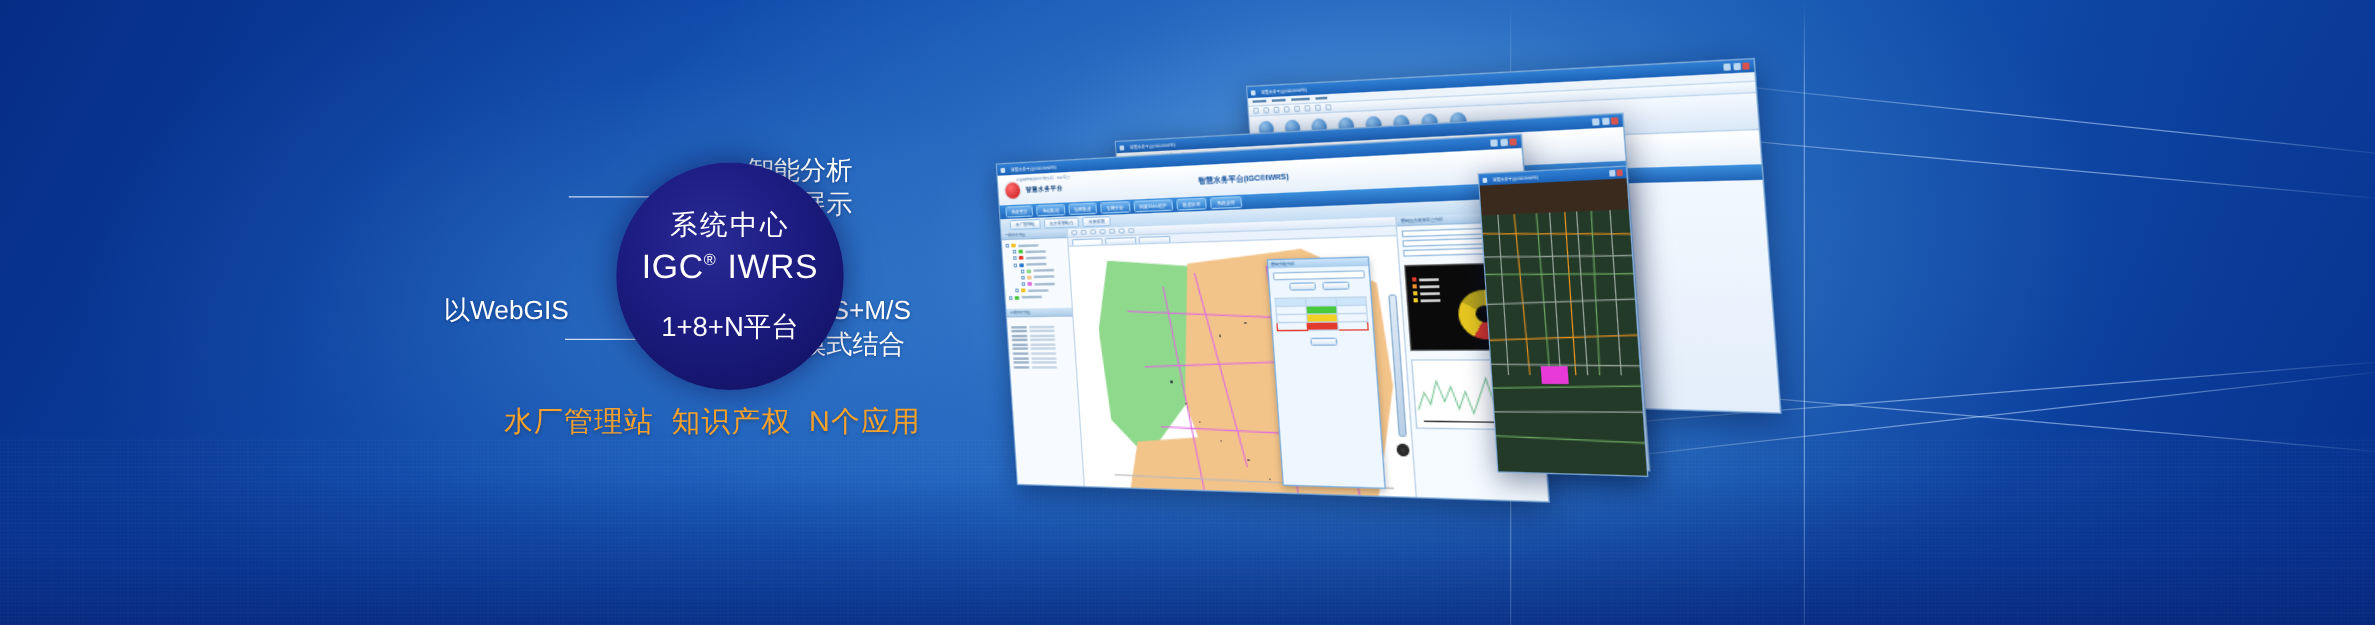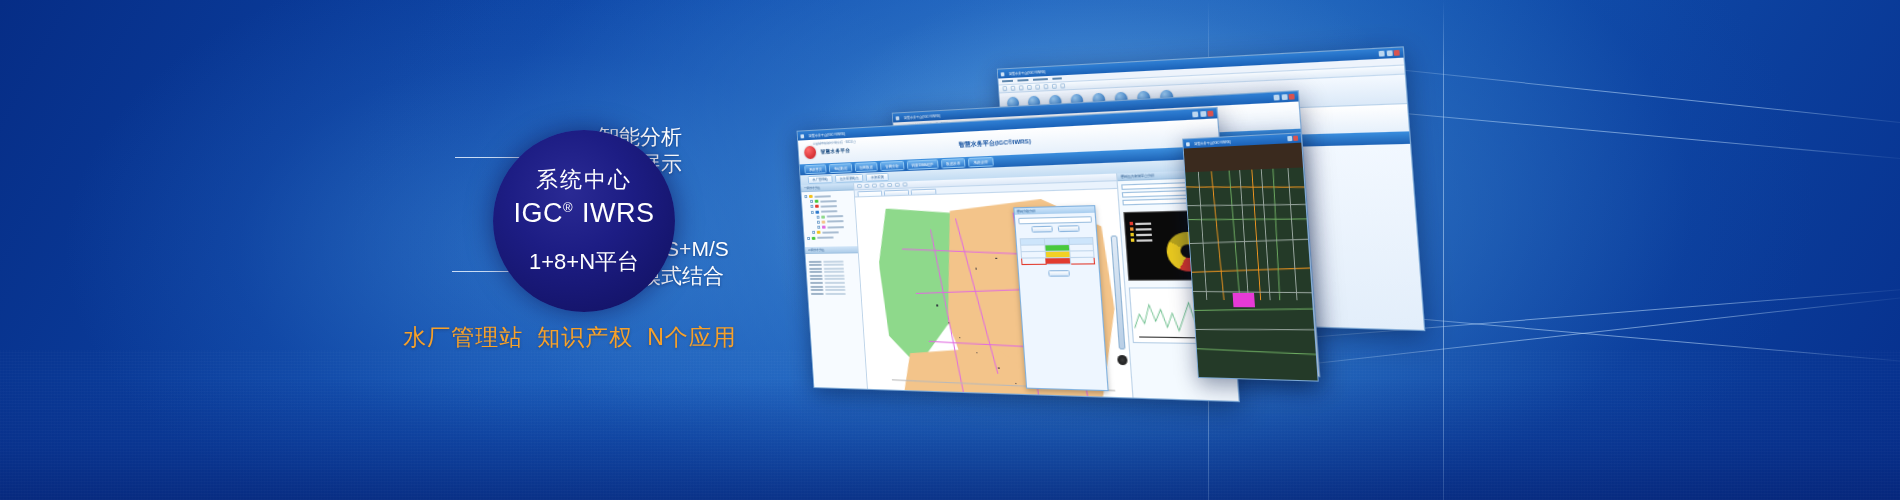--- a/index.html
+++ b/index.html
@@ -205,20 +205,21 @@
 
     <div class="connector cn-tl"></div>
     <div class="connector cn-bl"></div>
     <div class="connector cn-tr"></div>
     <div class="connector cn-br"></div>
 
     <div class="label lbl-tl">
     </div>
 
     <div class="label lbl-bl">
+      <span class="ln">以WebGIS</span>
     </div>
 
     <div class="label lbl-tr">
       <span class="ln">智能分析</span>
       <span class="ln">数据展示</span>
     </div>
 
     <div class="label lbl-br">
       <span class="ln">C/S+B/S+M/S</span>
       <span class="ln">开发模式结合</span>

